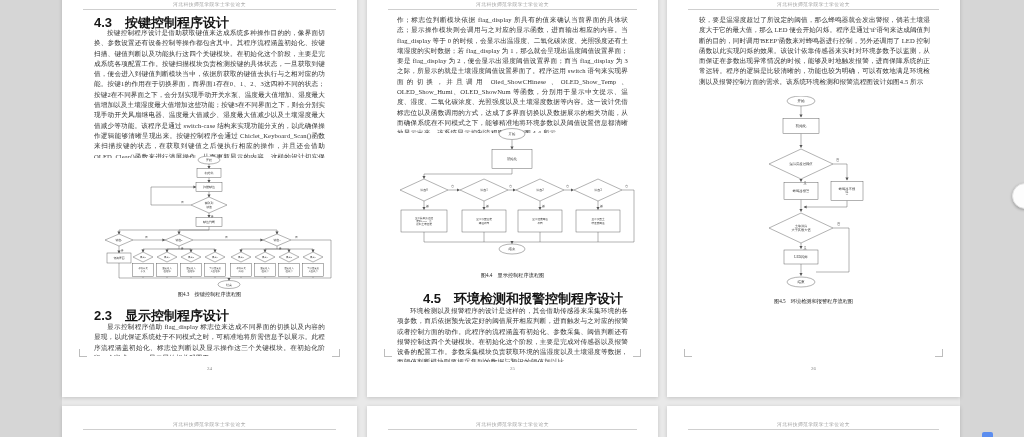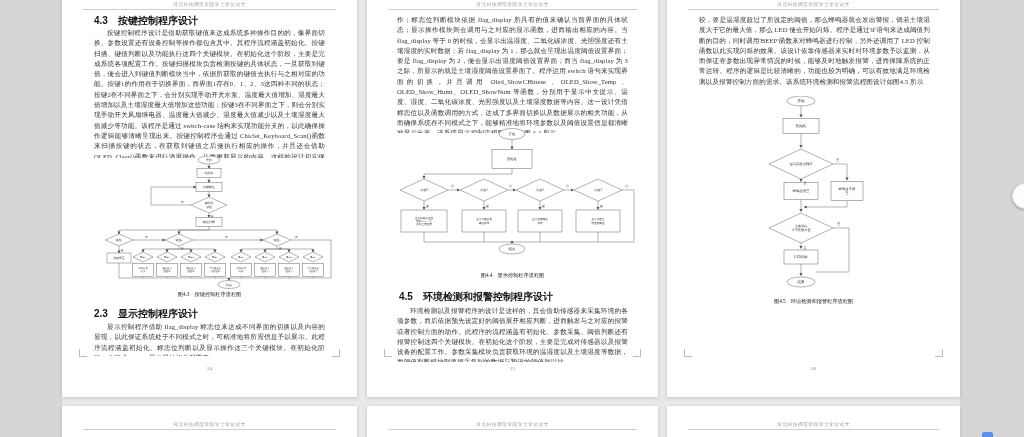--- a/index.html
+++ b/index.html
@@ -9,21 +9,21 @@
     font-family:"Liberation Serif","DejaVu Serif",serif;
     -webkit-font-smoothing:antialiased;
   }
   .doc-area{position:absolute;left:62px;top:0;width:898px;height:437px;background:#e9e9e9;}
   .page{position:absolute;background:#fff;box-shadow:0 1px 4px rgba(0,0,0,.16);}
   .page *{position:absolute;}
   .pg-top{top:-14px;height:411px;}
   .pg-bot{top:406px;height:80px;}
   .hdr{top:15px;left:0;right:0;text-align:center;font-size:4.8px;color:#9a9a9a;letter-spacing:.4px;white-space:nowrap;}
   .hline{top:23px;left:21px;right:21px;height:1px;background:#cfcfcf;}
-  .h1{font-family:"Liberation Sans","DejaVu Sans",sans-serif;font-weight:bold;font-size:10px;color:#151515;left:32px;white-space:nowrap;}
+  .h1{font-family:"Liberation Sans","DejaVu Sans",sans-serif;font-weight:bold;font-size:13px;color:#151515;left:32px;white-space:nowrap;}
   .para{left:32px;width:231px;font-size:6.6px;line-height:10.3px;color:#333;text-align:justify;overflow:hidden;letter-spacing:.1px;}
   .ind{text-indent:13px;}
   .cap{left:0;right:0;text-align:center;font-size:5.2px;color:#222;white-space:nowrap;}
   .pno{left:0;right:0;text-align:center;font-size:5px;color:#888;}
   .fig{overflow:hidden;}
   .mk{width:7px;height:7px;top:363px;}
   .mk-l{left:17px;border-left:1px solid #bdbdbd;border-bottom:1px solid #bdbdbd;}
   .mk-r{right:17px;border-right:1px solid #bdbdbd;border-bottom:1px solid #bdbdbd;}
   .fab{position:absolute;left:1012px;top:183px;width:24px;height:24px;border-radius:50%;
        background:#fdfdfd;box-shadow:0 1px 3px rgba(0,0,0,.28);border:1px solid #e2e2e2;}
@@ -204,21 +204,21 @@
           <text x="125" y="61" font-size="3" fill="#333">否</text>
           <text x="182" y="61" font-size="3" fill="#333">否</text>
           <text x="241" y="61" font-size="3" fill="#333">否</text>
           <text x="42" y="81" font-size="3" fill="#333">是</text>
           <text x="102" y="81" font-size="3" fill="#333">是</text>
           <text x="158" y="81" font-size="3" fill="#333">是</text>
           <text x="216" y="81" font-size="3" fill="#333">是</text>
         </svg>
       </div>
     <div class="cap" style="top:286px;">图4.4　显示控制程序流程图</div>
-    <div class="h1" style="top:304px;">4.5　环境检测和报警控制程序设计</div>
+    <div class="h1" style="top:304px;margin-left:24px;">4.5　环境检测和报警控制程序设计</div>
     <div class="para ind" style="top:320px;left:30px;height:56px;">环境检测以及报警程序的设计是这样的，其会借助传感器来采集环境的各项参数，而后依据预先设定好的阈值展开相应判断，进而触发与之对应的报警或者控制方面的动作。此程序的流程涵盖有初始化、参数采集、阈值判断还有报警控制这四个关键模块。在初始化这个阶段，主要是完成对传感器以及报警设备的配置工作。参数采集模块负责获取环境的温湿度以及土壤湿度等数据，而阈值判断模块则要把采集到的数据与预设的阈值加以比</div>
     <div class="mk mk-l"></div>
     <div class="mk mk-r"></div>
     <div class="pno" style="top:380px;">25</div>
   </div>
 
   <div class="page pg-top" style="left:605px;width:293px;">
     <div class="hdr">河北科技师范学院学士学位论文</div>
     <div class="hline"></div>
     <div class="para" style="top:29px;height:88px;">较，要是温湿度超过了所设定的阈值，那么蜂鸣器就会发出警报，倘若土壤湿度大于它的最大值，那么 LED 便会开始闪烁。程序是通过'if'语句来达成阈值判断的目的，同时调用'BEEP'函数来对蜂鸣器进行控制，另外还调用了 LED 控制函数以此实现闪烁的效果。该设计依靠传感器来实时对环境参数予以监测，从而保证在参数出现异常情况的时候，能够及时地触发报警，进而保障系统的正常运转。程序的逻辑是比较清晰的，功能也较为明确，可以有效地满足环境检测以及报警控制方面的需求。该系统环境检测和报警流程图设计如图4.5 所示</div>

